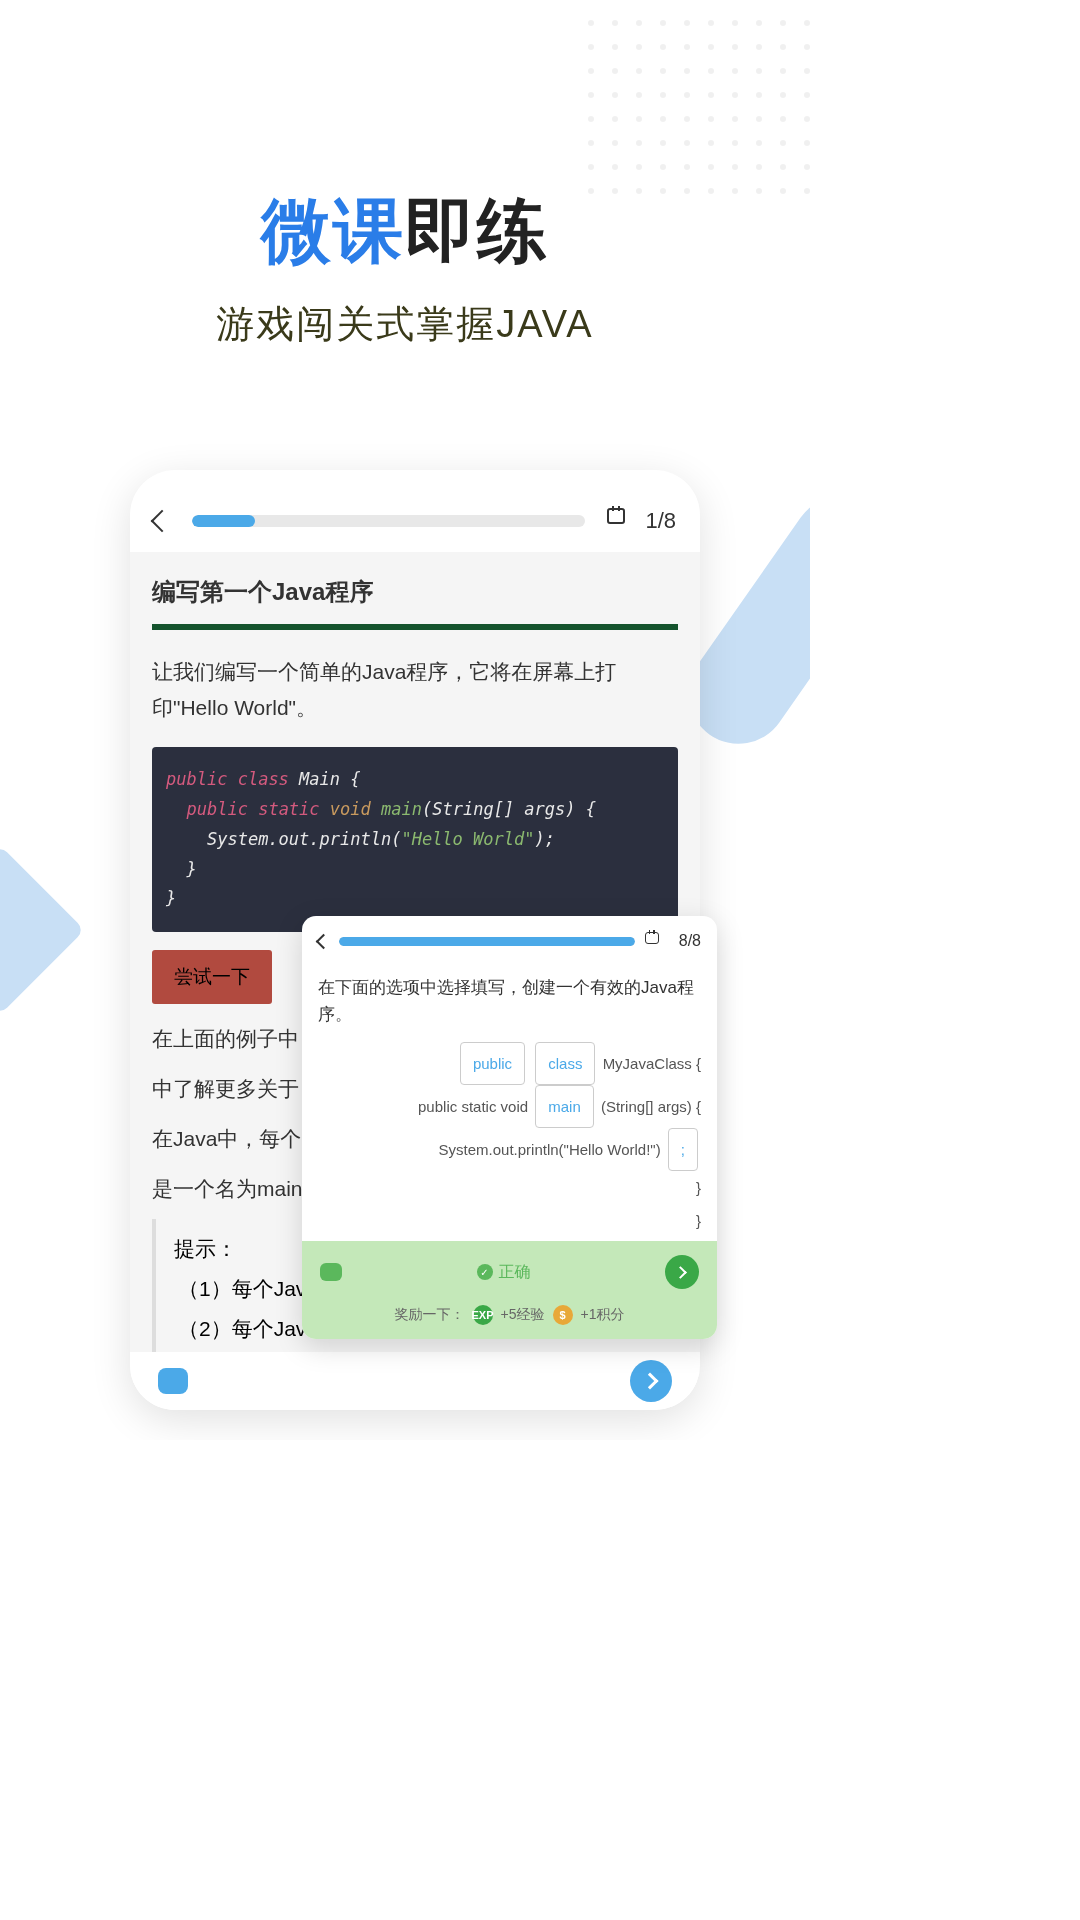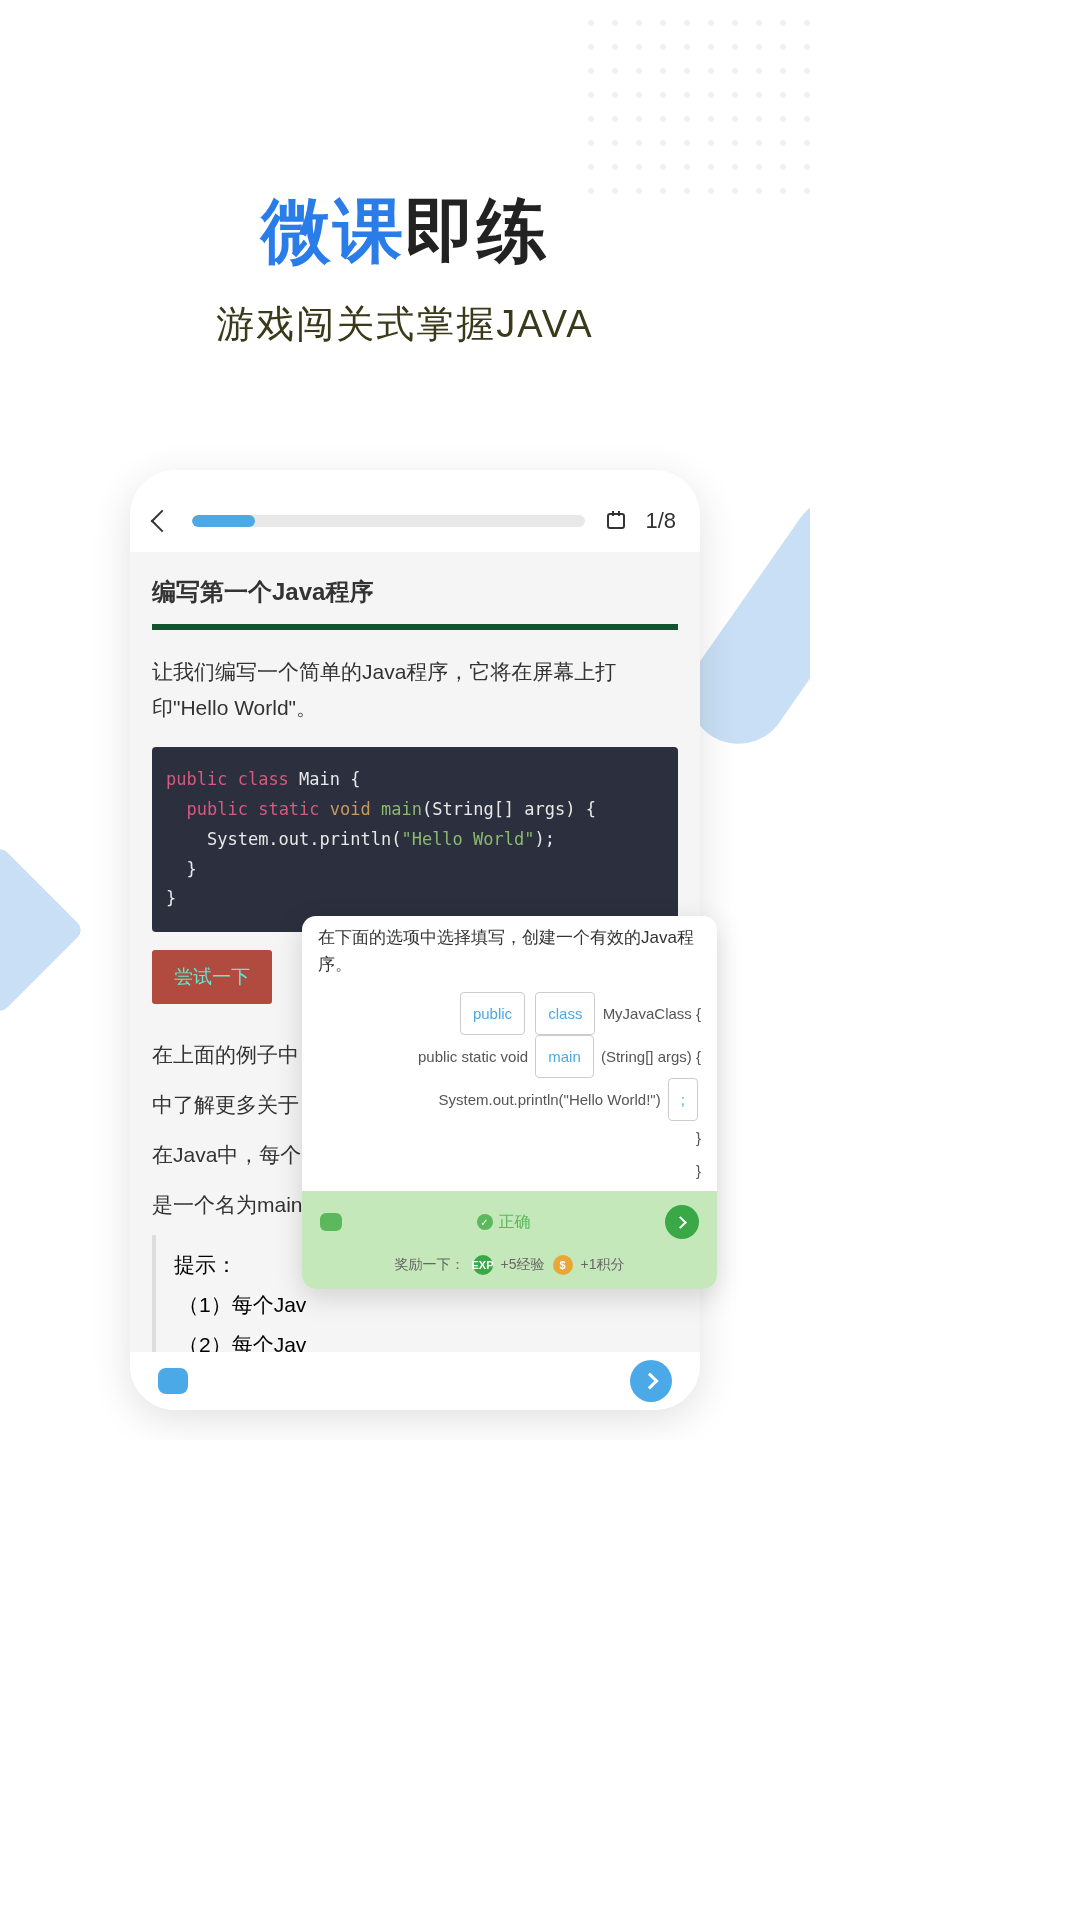--- a/index.html
+++ b/index.html
@@ -93,21 +93,21 @@
       border-radius: 6px;
       margin: 0 8px;
       overflow: hidden;
     }
     .progress-fill {
       height: 100%;
       background: #4ba9e8;
       border-radius: 6px;
       width: 16%;
     }
-    .counter-box { display: flex; align-items: center; gap: 20px; }
+    .counter-box { display: flex; gap: 20px; }
     .calendar-icon {
       width: 18px;
       height: 16px;
       border: 2px solid #333;
       border-radius: 3px;
       position: relative;
     }
     .calendar-icon::before, .calendar-icon::after {
       content: '';
       position: absolute;
@@ -139,34 +139,35 @@
     }
     .code-block {
       background: #2b2f3e;
       border-radius: 4px;
       padding: 18px 14px;
       font-family: 'Consolas', 'Monaco', monospace;
       font-size: 17px;
       line-height: 1.75;
       margin-bottom: 18px;
       white-space: pre;
+      font-style: italic;
     }
     .kw1 { color: #d45a7e; }
     .kw2 { color: #c99a5e; }
     .fn { color: #8bb96f; }
     .plain { color: #e8e8e8; }
     .str { color: #8bb96f; }
     .try-btn {
       background: #b14a3f;
-      color: #5eead4;
+      color: #000000;
       border: none;
       padding: 14px 22px;
       font-size: 19px;
       border-radius: 3px;
-      margin-bottom: 32px;
+      margin-bottom: 16px;
     }
     .para {
       font-size: 21px;
       color: #333;
       line-height: 1.8;
       margin-bottom: 12px;
     }
     .tip-box {
       border-left: 4px solid #ddd;
       padding: 10px 18px;
@@ -478,20 +479,30 @@
 
   <div class="phone-footer">
     <div class="chat-icon"></div>
     <div class="next-btn">
       <div class="arrow-right"></div>
     </div>
   </div>
 </div>
 
 <div class="popup">
+  <div class="popup-header">
+    <div class="back-icon"></div>
+    <div class="popup-progress">
+      <div class="popup-progress-fill"></div>
+    </div>
+    <div class="counter-box">
+      <div class="calendar-icon"></div>
+      <span class="popup-counter">8/8</span>
+    </div>
+  </div>
   <p class="popup-question">在下面的选项中选择填写，创建一个有效的Java程序。</p>
   <div class="popup-code">
     <div>
       <span class="chip">public</span>
       <span class="chip">class</span>
       <span>MyJavaClass {</span>
     </div>
     <div>
       <span>public static void</span>
       <span class="chip">main</span>

